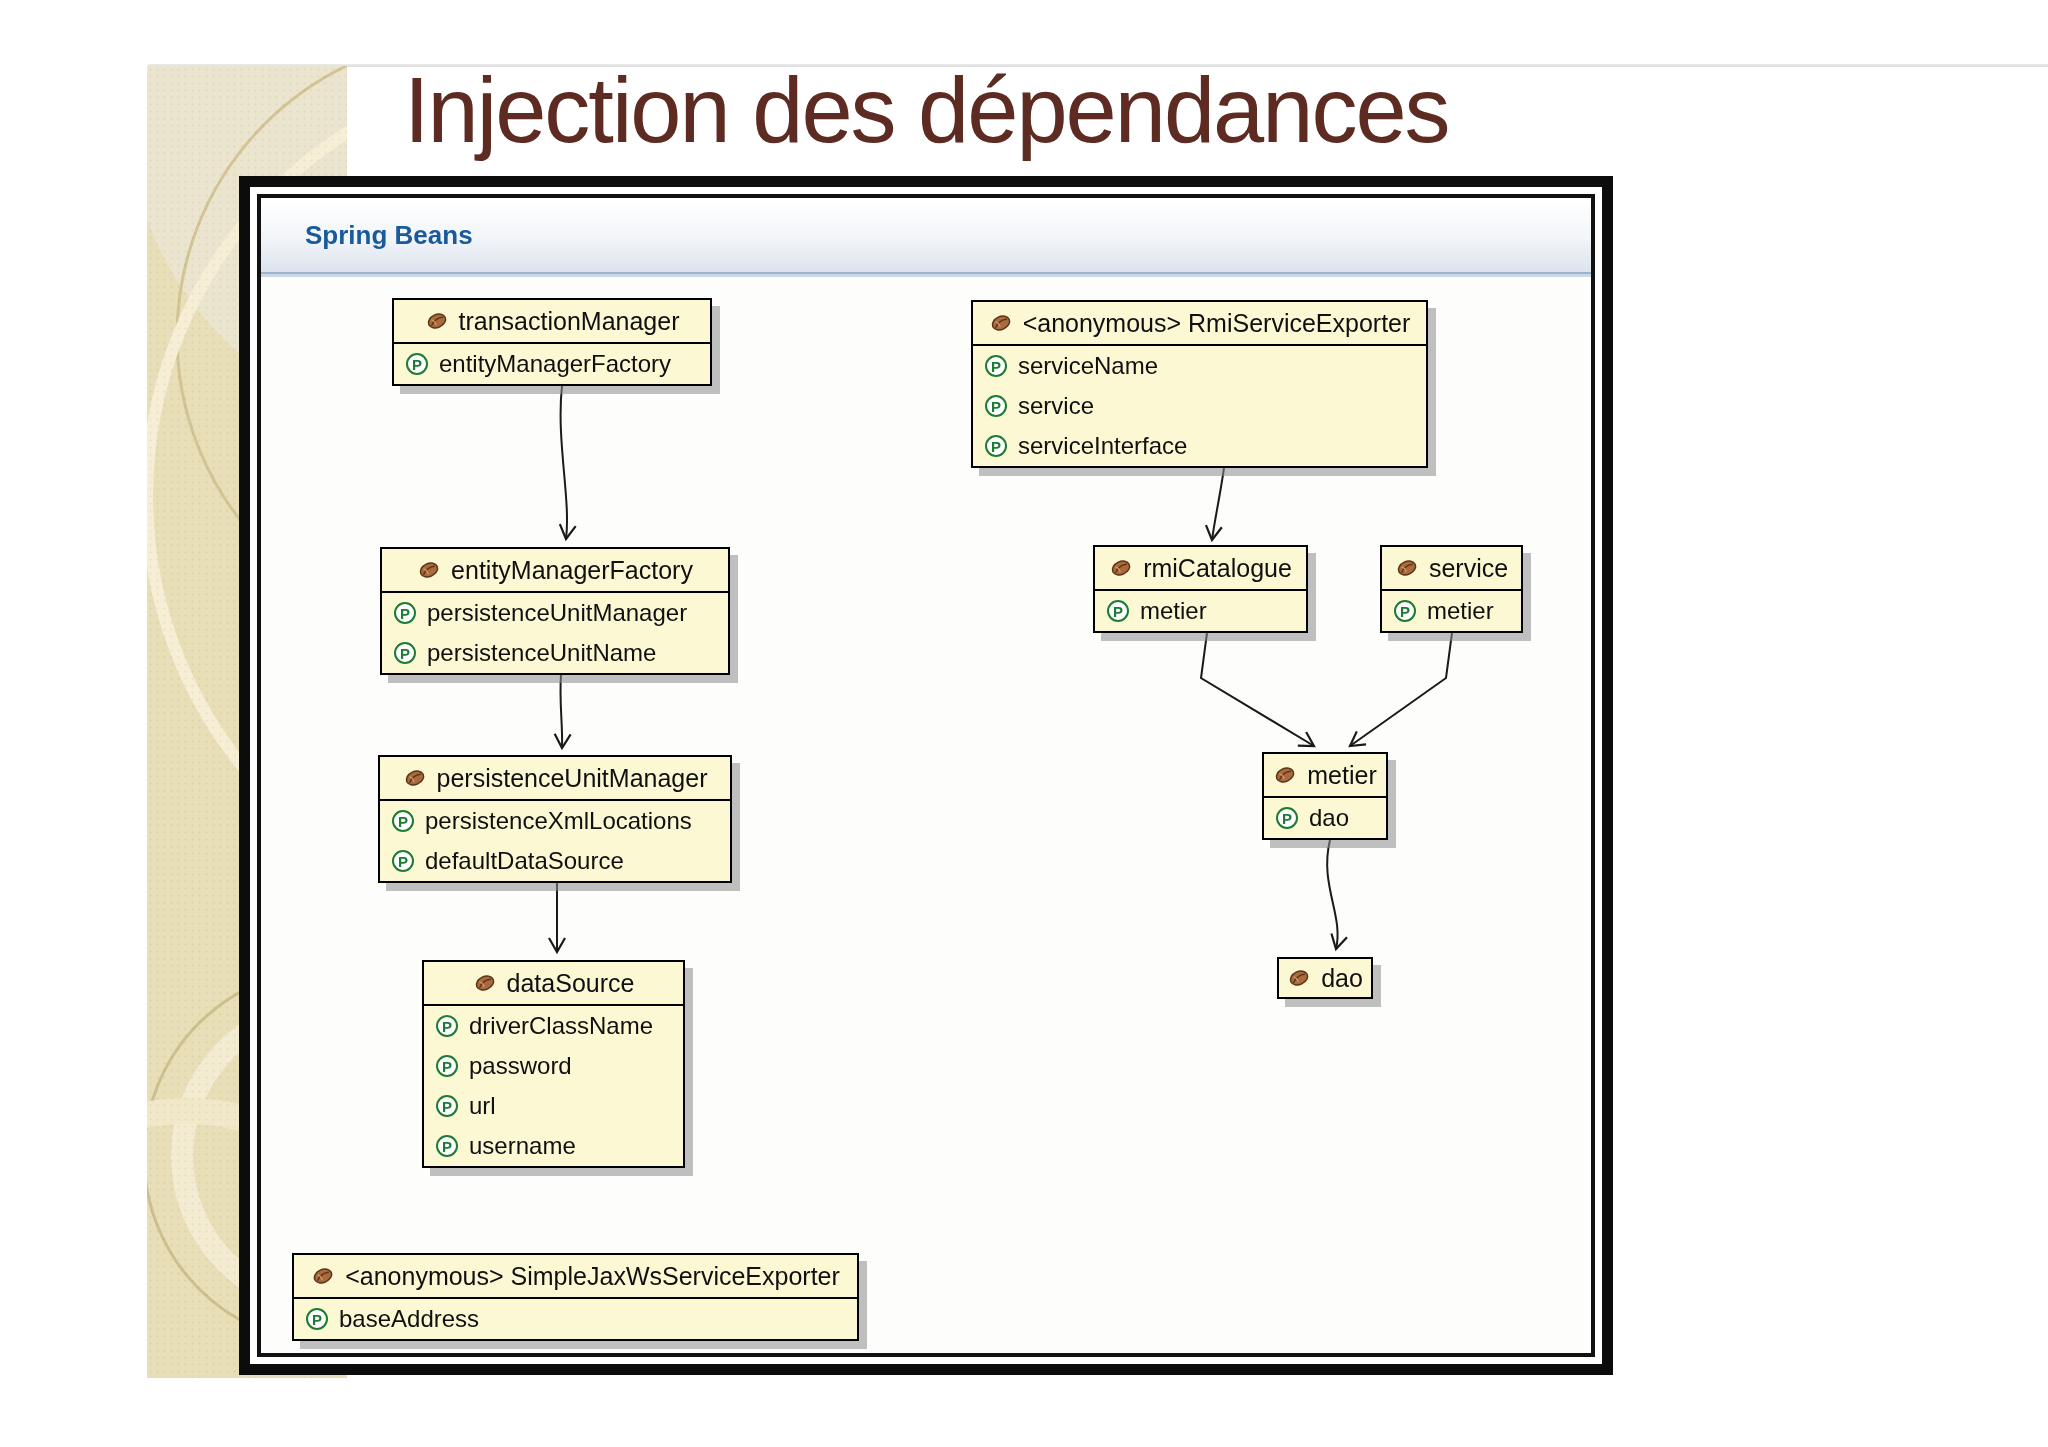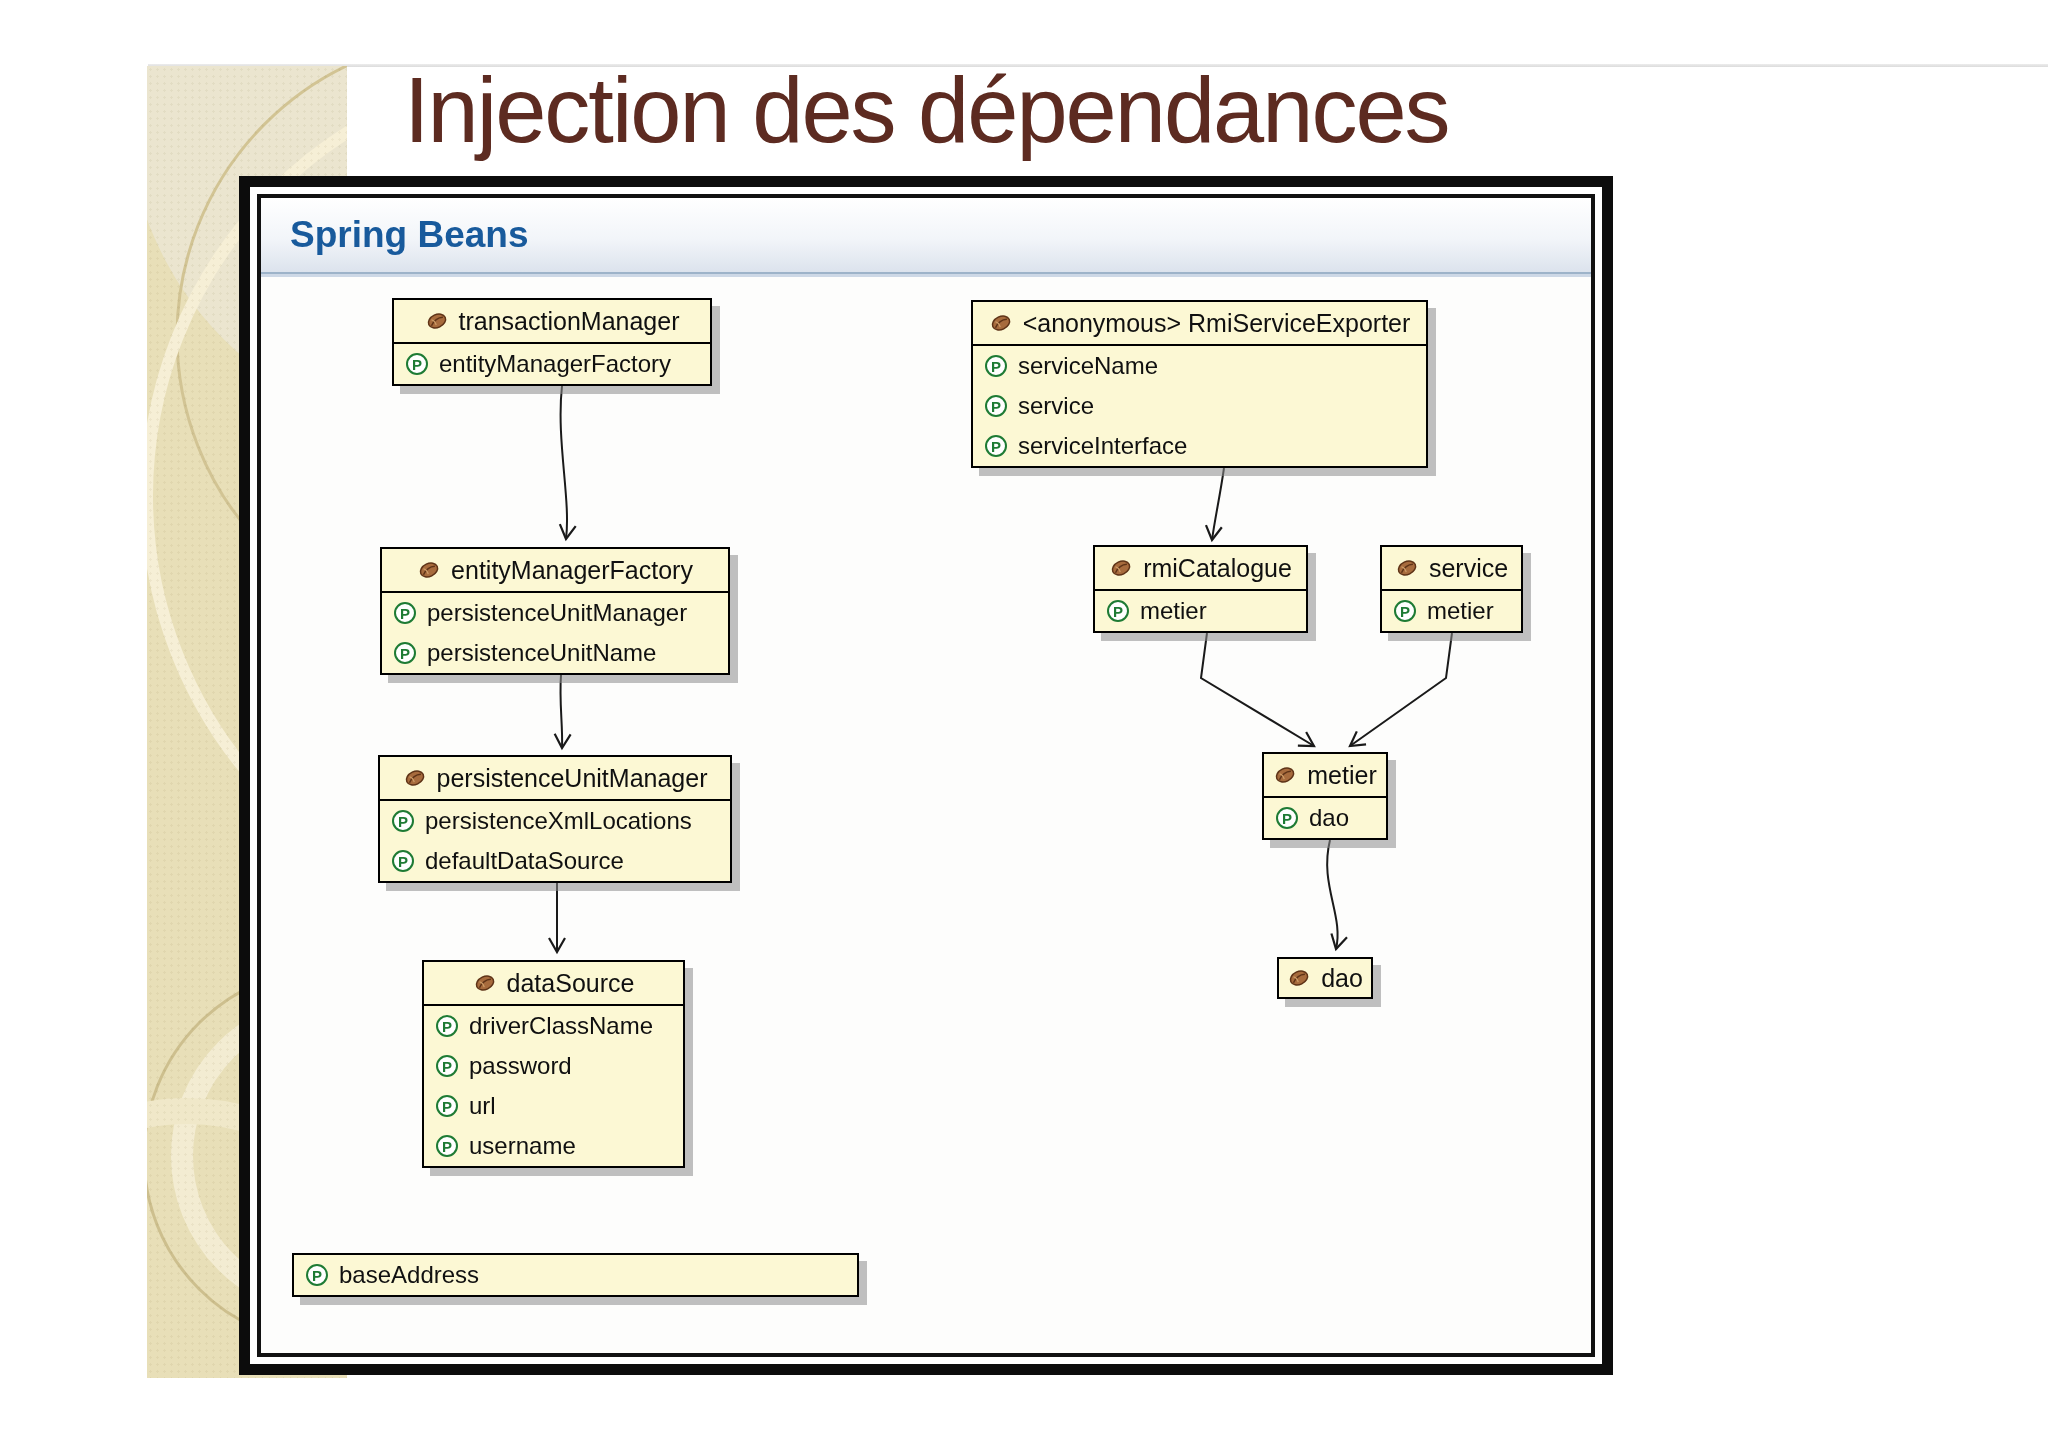--- a/index.html
+++ b/index.html
@@ -52,21 +52,21 @@
     position:absolute;left:0;top:0;right:0;height:74px;
     background:linear-gradient(#ffffff 0%,#f2f5f9 55%,#dce3ed 100%);
     border-bottom:2px solid #9db3c9;
     display:flex;align-items:center;
   }
   .panel-header:after{
     content:"";position:absolute;left:0;right:0;bottom:-5px;height:3px;
     background:#cdd8e6;
   }
   .panel-title{
-    margin-left:29px;font-size:37px;font-weight:700;color:#185a9c;
+    margin-left:44px;font-size:26px;font-weight:700;color:#185a9c;
     letter-spacing:0px;
   }
 
   
   .diagram{position:absolute;inset:0;z-index:4;pointer-events:none;}
   .diagram > *{pointer-events:auto;}
   #edge-layer{position:absolute;left:0;top:0;pointer-events:none;}
 
   
   .bean{
@@ -227,20 +227,32 @@
         <div class="bean-prop">
           <span class="p-icon">P</span>
           <span>url</span>
         </div>
         <div class="bean-prop">
           <span class="p-icon">P</span>
           <span>username</span>
         </div>
       </div>
       <div class="bean" style="left: 292px; top: 1253px; width: 567px;">
+        <div class="bean-title">
+          <span class="bean-icon">
+            <svg width="24" height="20" viewBox="0 0 24 20">
+              <g transform="rotate(-25 12 10)">
+                <ellipse cx="12" cy="10" rx="9" ry="6.5" fill="#a76b3d" stroke="#5e3317" stroke-width="1.5"></ellipse>
+                <path d="M5,12 Q12,6 19,9" stroke="#5e3317" stroke-width="1.5" fill="none"></path>
+                <path d="M7.5,6.5 Q10.5,9 9.5,13.5" stroke="#cf9f6a" stroke-width="1.2" fill="none"></path>
+              </g>
+            </svg>
+          </span>
+          <span>&lt;anonymous&gt; SimpleJaxWsServiceExporter</span>
+        </div>
         <div class="bean-prop">
           <span class="p-icon">P</span>
           <span>baseAddress</span>
         </div>
       </div>
       <div class="bean" style="left: 971px; top: 300px; width: 457px;">
         <div class="bean-title">
           <span class="bean-icon">
             <svg width="24" height="20" viewBox="0 0 24 20">
               <g transform="rotate(-25 12 10)">

